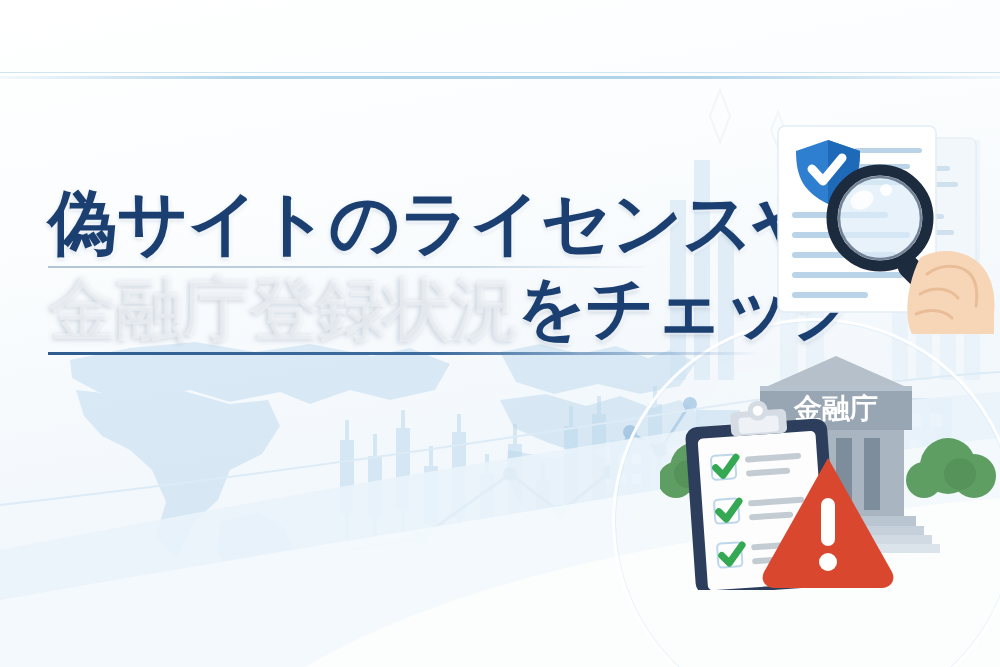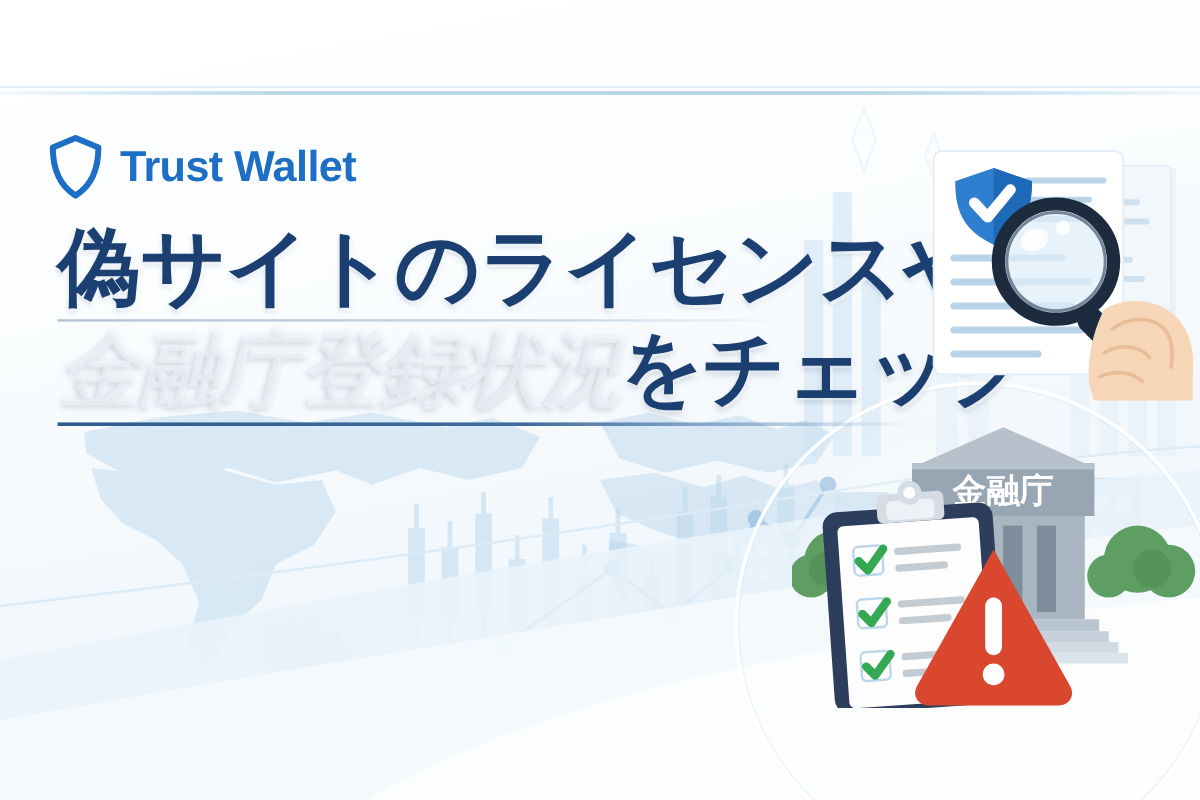--- a/index.html
+++ b/index.html
@@ -64,21 +64,21 @@
     margin:8px 0 6px 0;height:2px;width:598px;
     background:linear-gradient(90deg,rgba(120,150,180,.55) 0%,rgba(150,180,205,.5) 70%,rgba(200,220,235,.1) 100%);
   }
   .hl2{
     font-size:68px;letter-spacing:-1px;
     text-shadow:2px 2px 1px rgba(255,255,255,.45), 0 3px 5px rgba(120,140,165,.35);
   }
   .gold{
     background:linear-gradient(180deg,#7c5c22 0%,#9c7630 16%,#d9b468 46%,#c89f४f 60%,#a07a31 82%,#7d5d23 100%);
     -webkit-background-clip:text;background-clip:text;
-    -webkit-text-fill-color:transparent;color:#a8832f;font-style:italic;
+    -webkit-text-fill-color:transparent;color:#a8832f;
   }
   .navy{
     color:#1b3f70;
   }
   .rule2{
     margin:10px 0 0 0;height:3px;width:712px;
     background:linear-gradient(90deg,#2f5c8f 0%,#3f6d9d 55%,rgba(120,160,200,.35) 90%,rgba(200,220,235,0) 100%);
   }
 
   
@@ -201,26 +201,20 @@
     <svg class="swoosh" viewBox="0 0 1000 370" preserveAspectRatio="none">
       <path d="M0 250 C 260 200 430 170 700 128 C 840 106 940 96 1000 92 L1000 370 L0 370 Z" fill="#eaf3fa" opacity=".85"></path>
       <path d="M0 300 C 280 250 470 222 740 176 C 870 154 950 142 1000 138 L1000 370 L0 370 Z" fill="#f4f9fc" opacity=".9"></path>
       <path d="M0 205 C 250 176 420 152 690 110 C 830 88 930 76 1000 72" fill="none" stroke="#dcebf6" stroke-width="2"></path>
       <path d="M300 370 C 420 300 560 262 760 230 C 880 210 950 202 1000 198 L1000 370 Z" fill="#ffffff" opacity=".75"></path>
     </svg>
 
     <div class="bigcircle"></div>
   </div>
 
-  <div class="logo">
-    <svg class="logo-mark" viewBox="0 0 46 54">
-      <path d="M23 3 L42 11 C42 30 36 43 23 51 C10 43 4 30 4 11 Z" fill="none" stroke="#1c6fc4" stroke-width="5" stroke-linejoin="round"></path>
-    </svg>
-    <span class="logo-text">Trust Wallet</span>
-  </div>
 
   <div class="headline-block">
     <h1 class="hl hl1">偽サイトのライセンスや</h1>
     <div class="rule1"></div>
     <h1 class="hl hl2"><span class="gold">金融庁登録状況</span><span class="navy">をチェック</span></h1>
     <div class="rule2"></div>
   </div>
 
   <svg class="doc-illo" viewBox="0 0 256 226">
 

